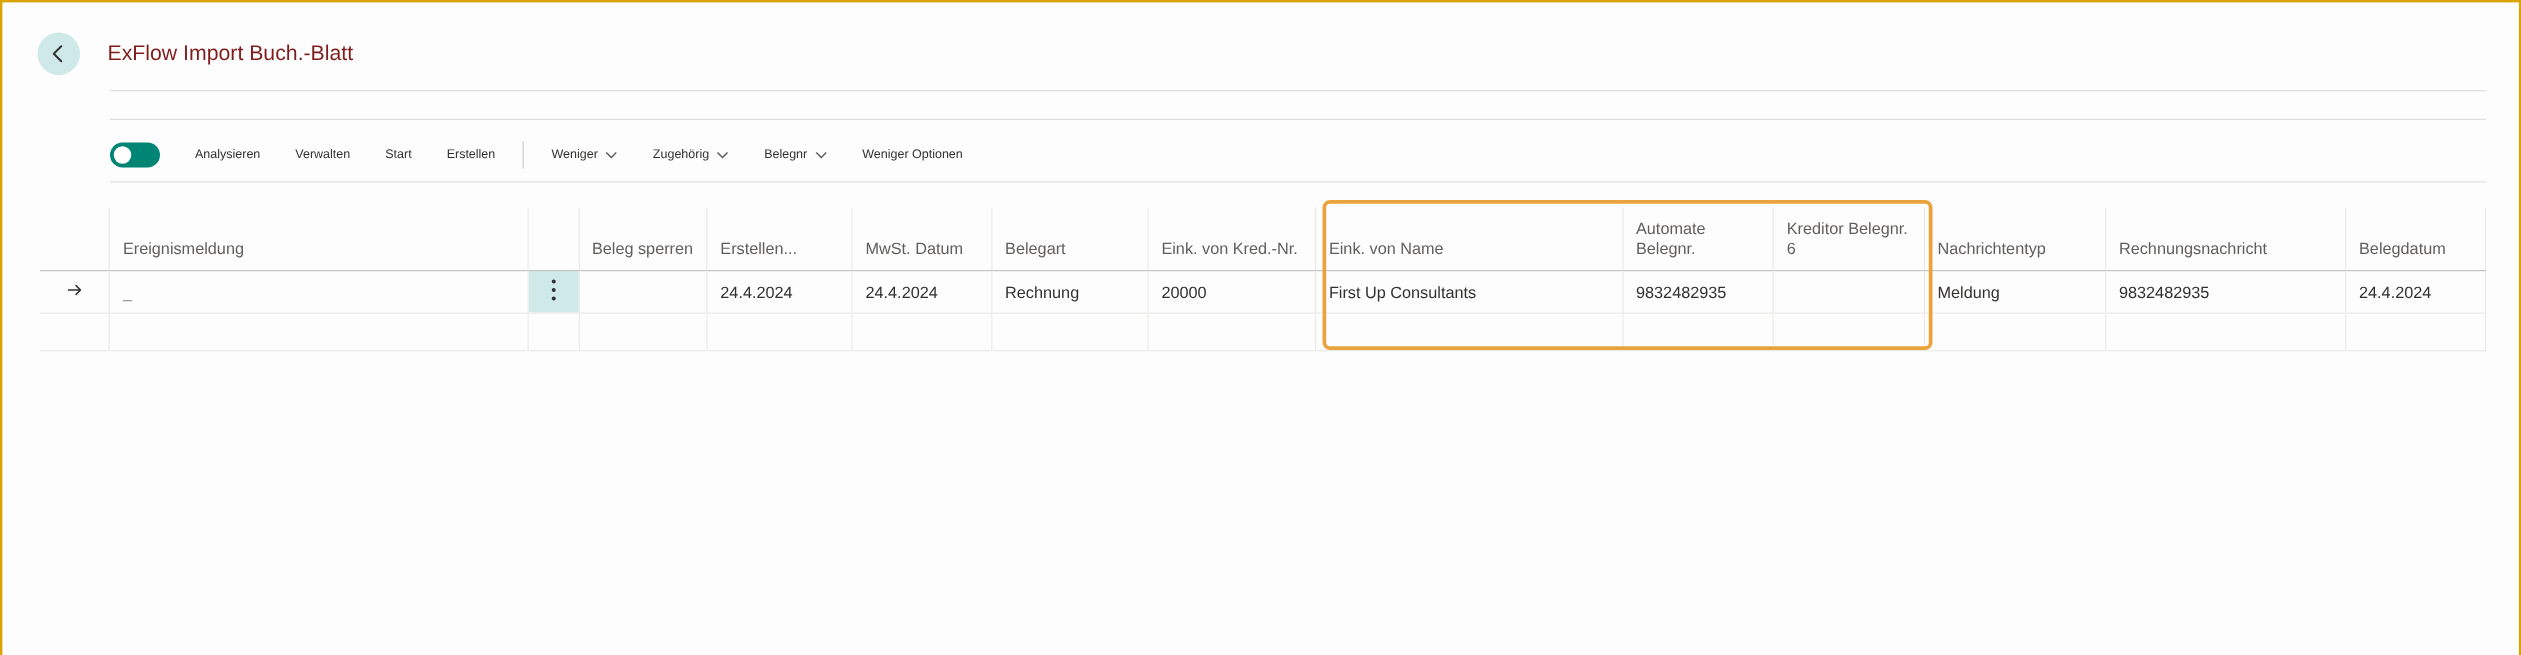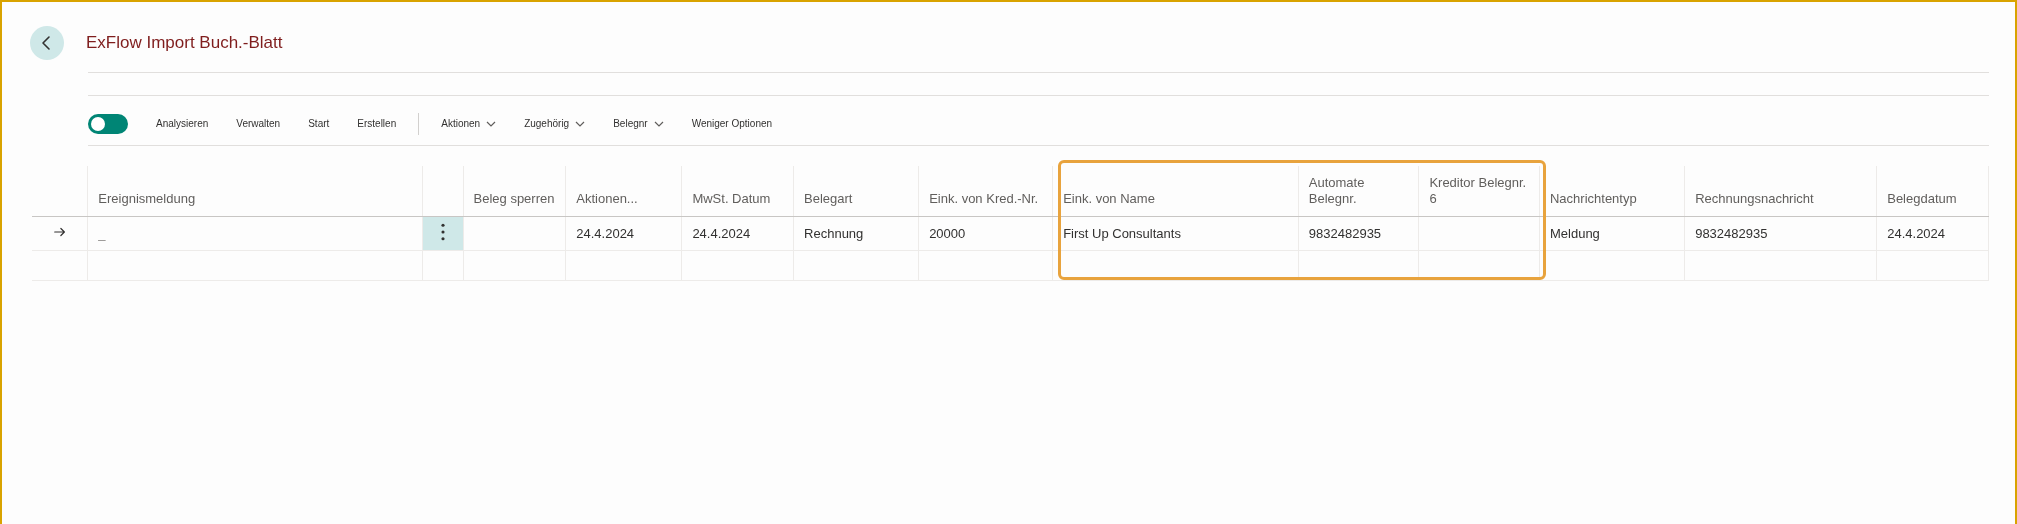--- a/index.html
+++ b/index.html
@@ -205,21 +205,21 @@
     <div class="divider-mid"></div>
 
     <div class="toolbar">
       <div class="toggle"></div>
       <div class="tb-item">Analysieren</div>
       <div class="tb-item">Verwalten</div>
       <div class="tb-item">Start</div>
       <div class="tb-item">Erstellen</div>
       <div class="tb-sep"></div>
       <div class="tb-item">
-        <span>Aktionen</span>
+        <span>Weniger</span>
         <svg class="chev" viewBox="0 0 10 10">
             <path d="M1 3 L5 7 L9 3" stroke="#605e5c" stroke-width="1.2" fill="none"></path>
           </svg>
       </div>
       <div class="tb-item">
         <span>Zugehörig</span>
         <svg class="chev" viewBox="0 0 10 10">
             <path d="M1 3 L5 7 L9 3" stroke="#605e5c" stroke-width="1.2" fill="none"></path>
           </svg>
       </div>
@@ -249,21 +249,21 @@
             <col class="col-nachtyp">
           <col class="col-rechnach">
             <col class="col-belegdat">
         </colgroup>
         <thead>
           <tr>
             <th></th>
             <th>Ereignismeldung</th>
             <th></th>
             <th>Beleg sperren</th>
-            <th>Aktionen...</th>
+            <th>Erstellen...</th>
             <th>MwSt. Datum</th>
             <th>Belegart</th>
             <th>Eink. von Kred.-Nr.</th>
             <th>Eink. von Name</th>
             <th>Automate Belegnr.</th>
             <th>Kreditor Belegnr. 6</th>
             <th>Nachrichtentyp</th>
             <th>Rechnungsnachricht</th>
             <th>Belegdatum</th>
           </tr>

